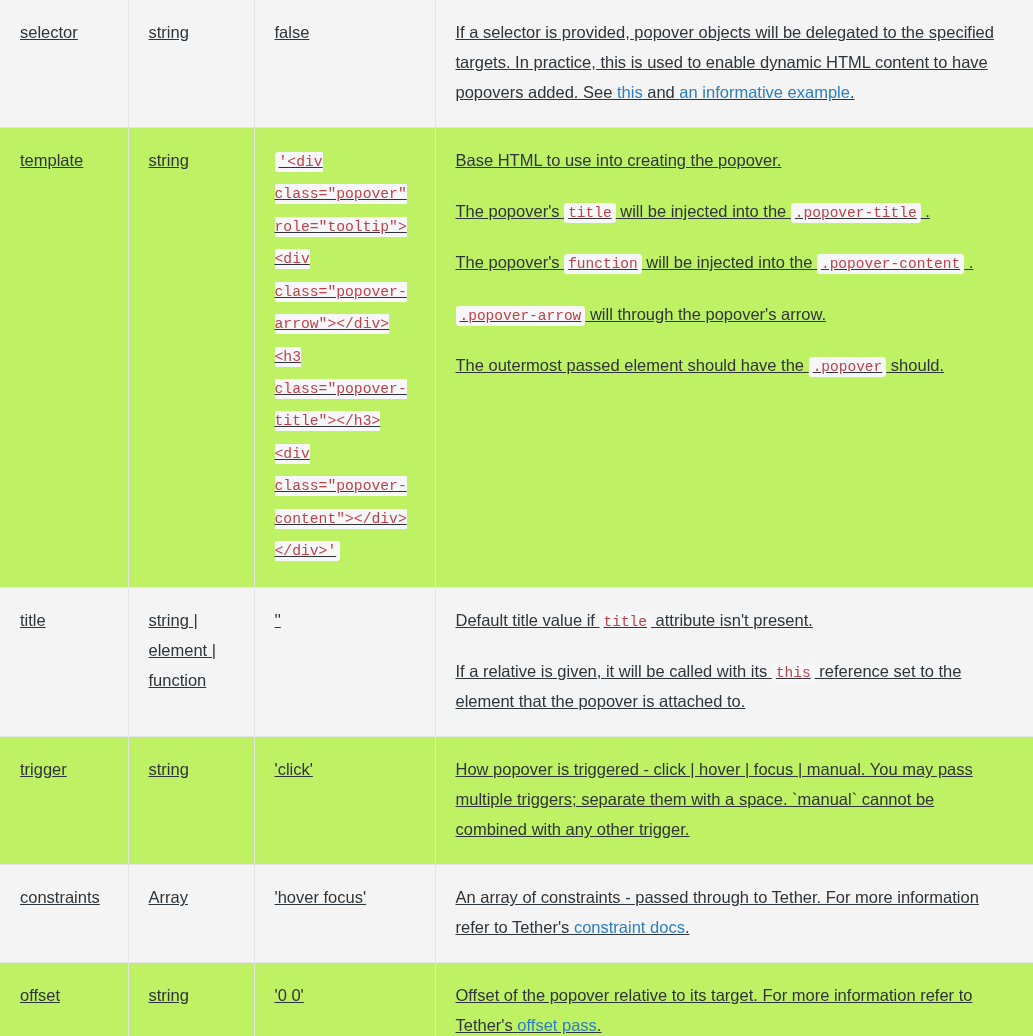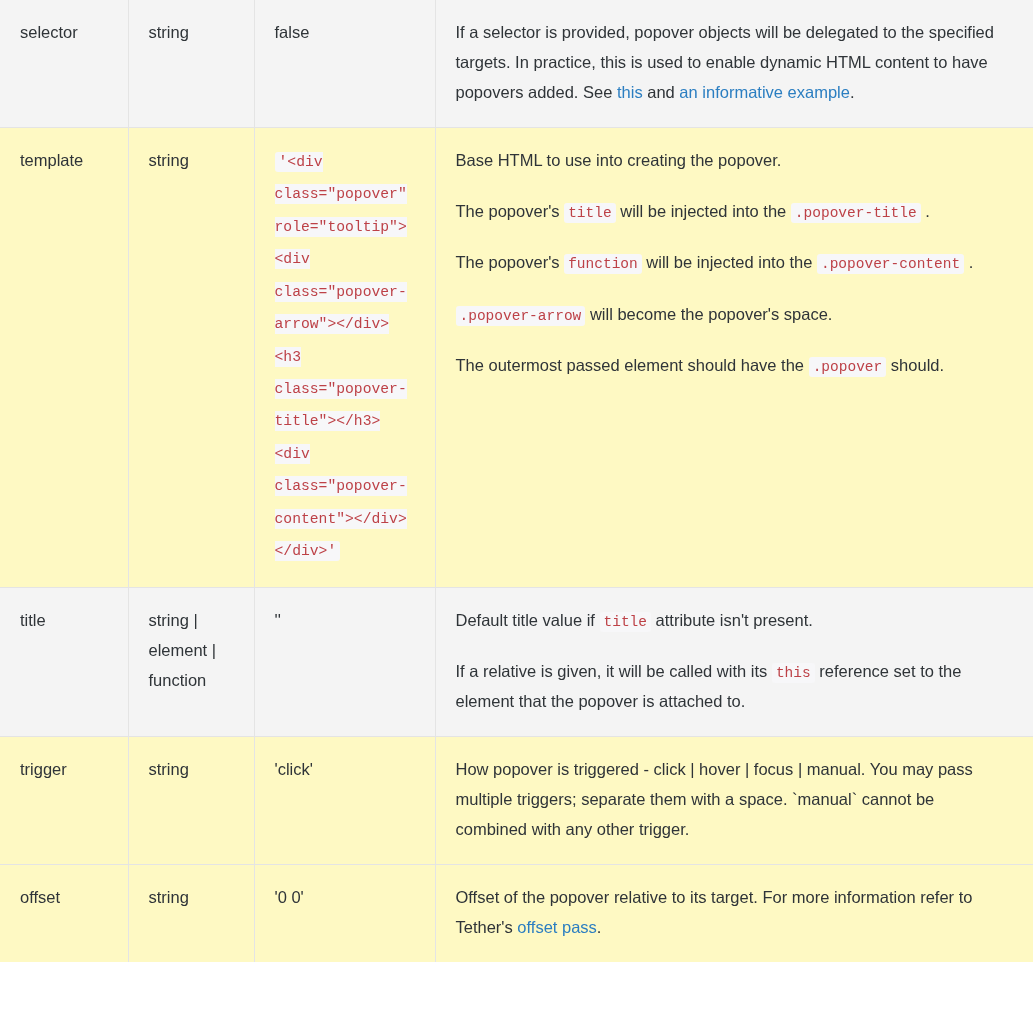--- a/index.html
+++ b/index.html
@@ -22,30 +22,31 @@
     table-layout: fixed;
     font-size: 16.5px;
   }
 
   .options-table col.c-name { width: 128px; }
   .options-table col.c-type { width: 126px; }
   .options-table col.c-default { width: 181px; }
   .options-table col.c-desc { width: 598px; }
 
   .options-table tr.row-shaded > td { background: #f4f4f4; }
-  .options-table tr.row-plain  > td { background: #fef9c3; }
+  .options-table tr.row-plain  > td { background: #bef264; }
 
   .options-table td {
     border-top: 1px solid #e4e4e4;
     border-right: 1px solid #e4e4e4;
     padding: 17px 20px 20px 20px;
     vertical-align: top;
     line-height: 1.82;
     word-wrap: break-word;
     overflow-wrap: break-word;
+    text-decoration: underline;
   }
   .options-table td.cell-desc { border-right: none; padding-right: 30px; }
   .options-table tr:first-child > td { border-top: none; }
 
   .cell-name, .cell-type, .cell-default {
     white-space: normal;
   }
 
   .cell-desc p {
     margin: 0 0 21px 0;
@@ -96,41 +97,49 @@
         </td>
       </tr>
       <tr class="row-plain">
         <td class="cell-name">template</td>
         <td class="cell-type">string</td>
         <td class="cell-default code-block-cell"><code>'&lt;div class="popover" role="tooltip"&gt;&lt;div class="popover-arrow"&gt;&lt;/div&gt;&lt;h3 class="popover-title"&gt;&lt;/h3&gt;&lt;div class="popover-content"&gt;&lt;/div&gt;&lt;/div&gt;'</code></td>
         <td class="cell-desc">
           <p><span class="desc-text">Base HTML to use into creating the popover.</span></p>
           <p><span class="desc-text">The popover's </span><code>title</code><span class="desc-text"> will be injected into the </span><code>.popover-title</code><span class="desc-text"> .</span></p>
           <p><span class="desc-text">The popover's </span><code>function</code><span class="desc-text"> will be injected into the </span><code>.popover-content</code><span class="desc-text"> .</span></p>
-          <p><code>.popover-arrow</code><span class="desc-text"> will become the popover's space.</span></p>
+          <p><code>.popover-arrow</code><span class="desc-text"> will through the popover's arrow.</span></p>
           <p><span class="desc-text">The outermost passed element should have the </span><code>.popover</code><span class="desc-text"> should.</span></p>
         </td>
       </tr>
       <tr class="row-shaded">
         <td class="cell-name">title</td>
         <td class="cell-type">string | element | function</td>
         <td class="cell-default">''</td>
         <td class="cell-desc">
           <p><span class="desc-text">Default title value if </span><code>title</code><span class="desc-text"> attribute isn't present.</span></p>
           <p><span class="desc-text">If a relative is given, it will be called with its </span><code>this</code><span class="desc-text"> reference set to the element that the popover is attached to.</span></p>
         </td>
       </tr>
       <tr class="row-plain">
         <td class="cell-name">trigger</td>
         <td class="cell-type">string</td>
         <td class="cell-default">'click'</td>
         <td class="cell-desc">
           <p><span class="desc-text">How popover is triggered - click | hover | focus | manual. You may pass multiple triggers; separate them with a space. `manual` cannot be combined with any other trigger.</span></p>
         </td>
       </tr>
+      <tr class="row-shaded">
+        <td class="cell-name">constraints</td>
+        <td class="cell-type">Array</td>
+        <td class="cell-default">'hover focus'</td>
+        <td class="cell-desc">
+          <p><span class="desc-text">An array of constraints - passed through to Tether. For more information refer to Tether's </span><a href="#">constraint docs</a><span class="desc-text">.</span></p>
+        </td>
+      </tr>
       <tr class="row-plain">
         <td class="cell-name">offset</td>
         <td class="cell-type">string</td>
         <td class="cell-default">'0 0'</td>
         <td class="cell-desc">
           <p><span class="desc-text">Offset of the popover relative to its target. For more information refer to Tether's </span><a href="#">offset pass</a><span class="desc-text">.</span></p>
         </td>
       </tr>
     </tbody>
 </table>

